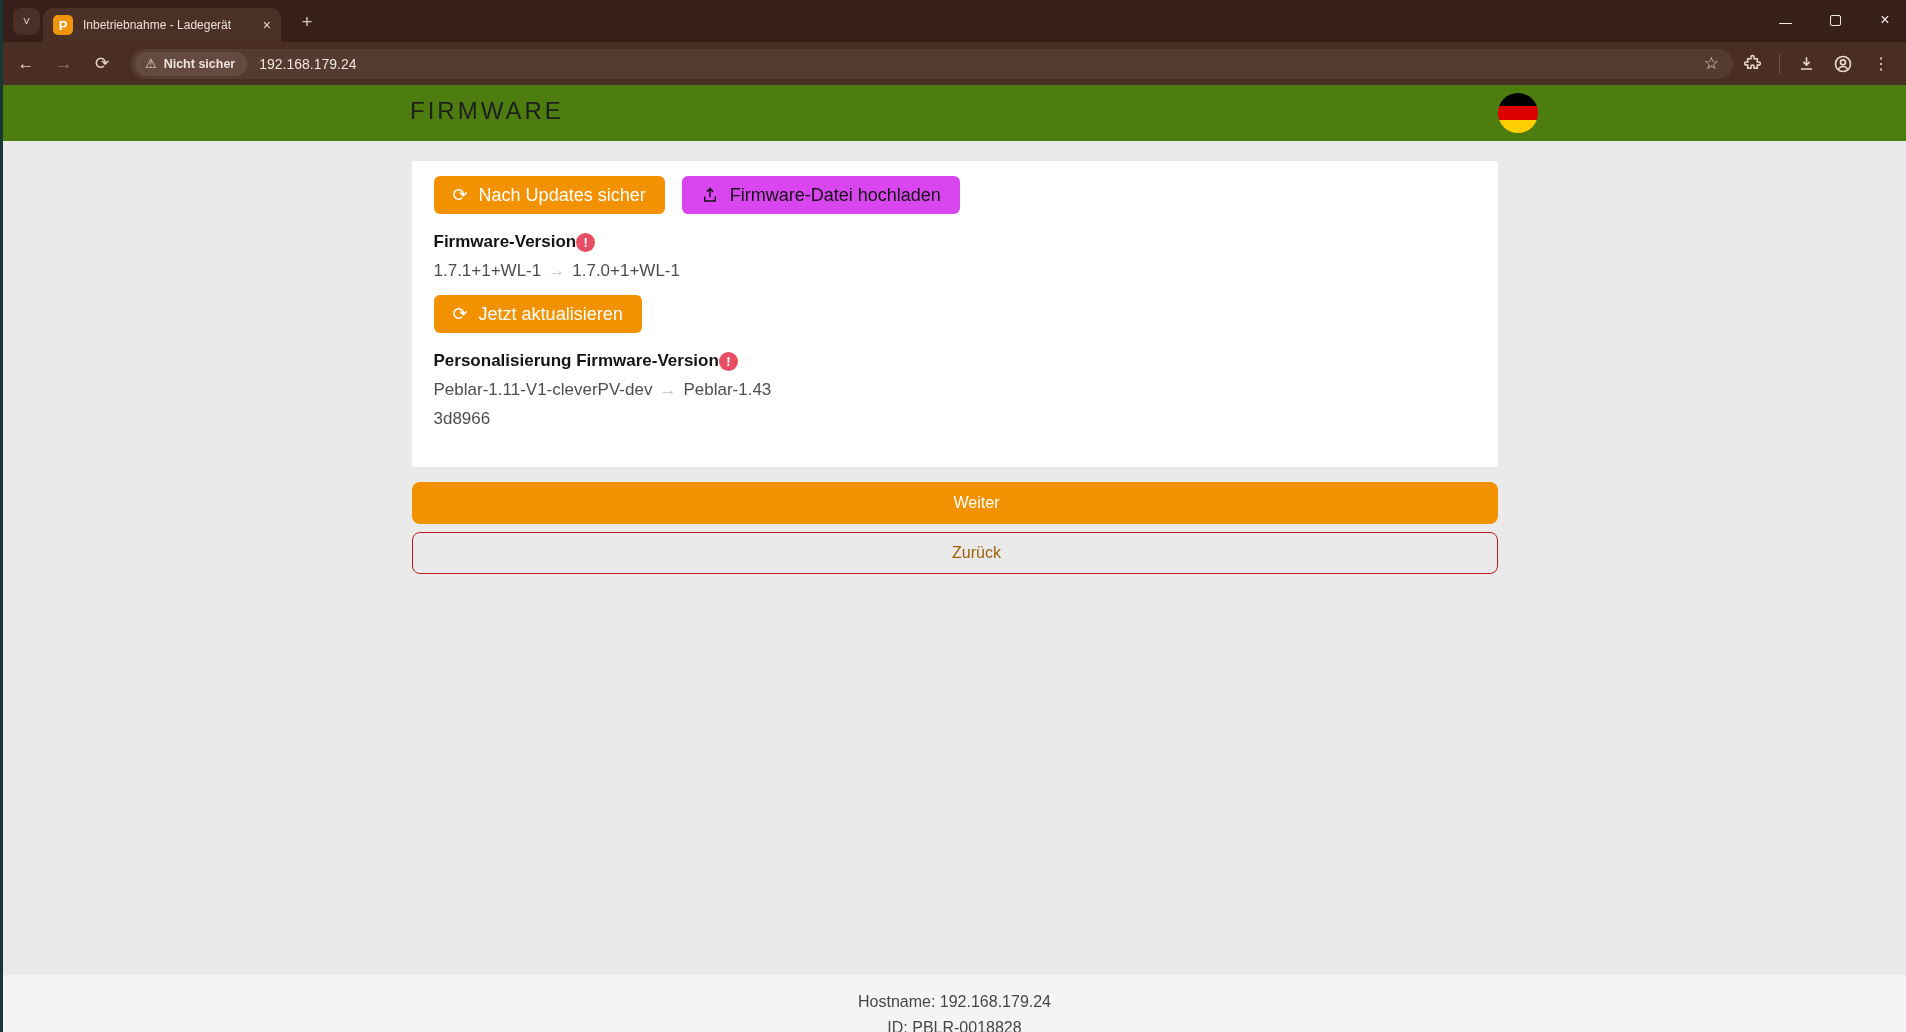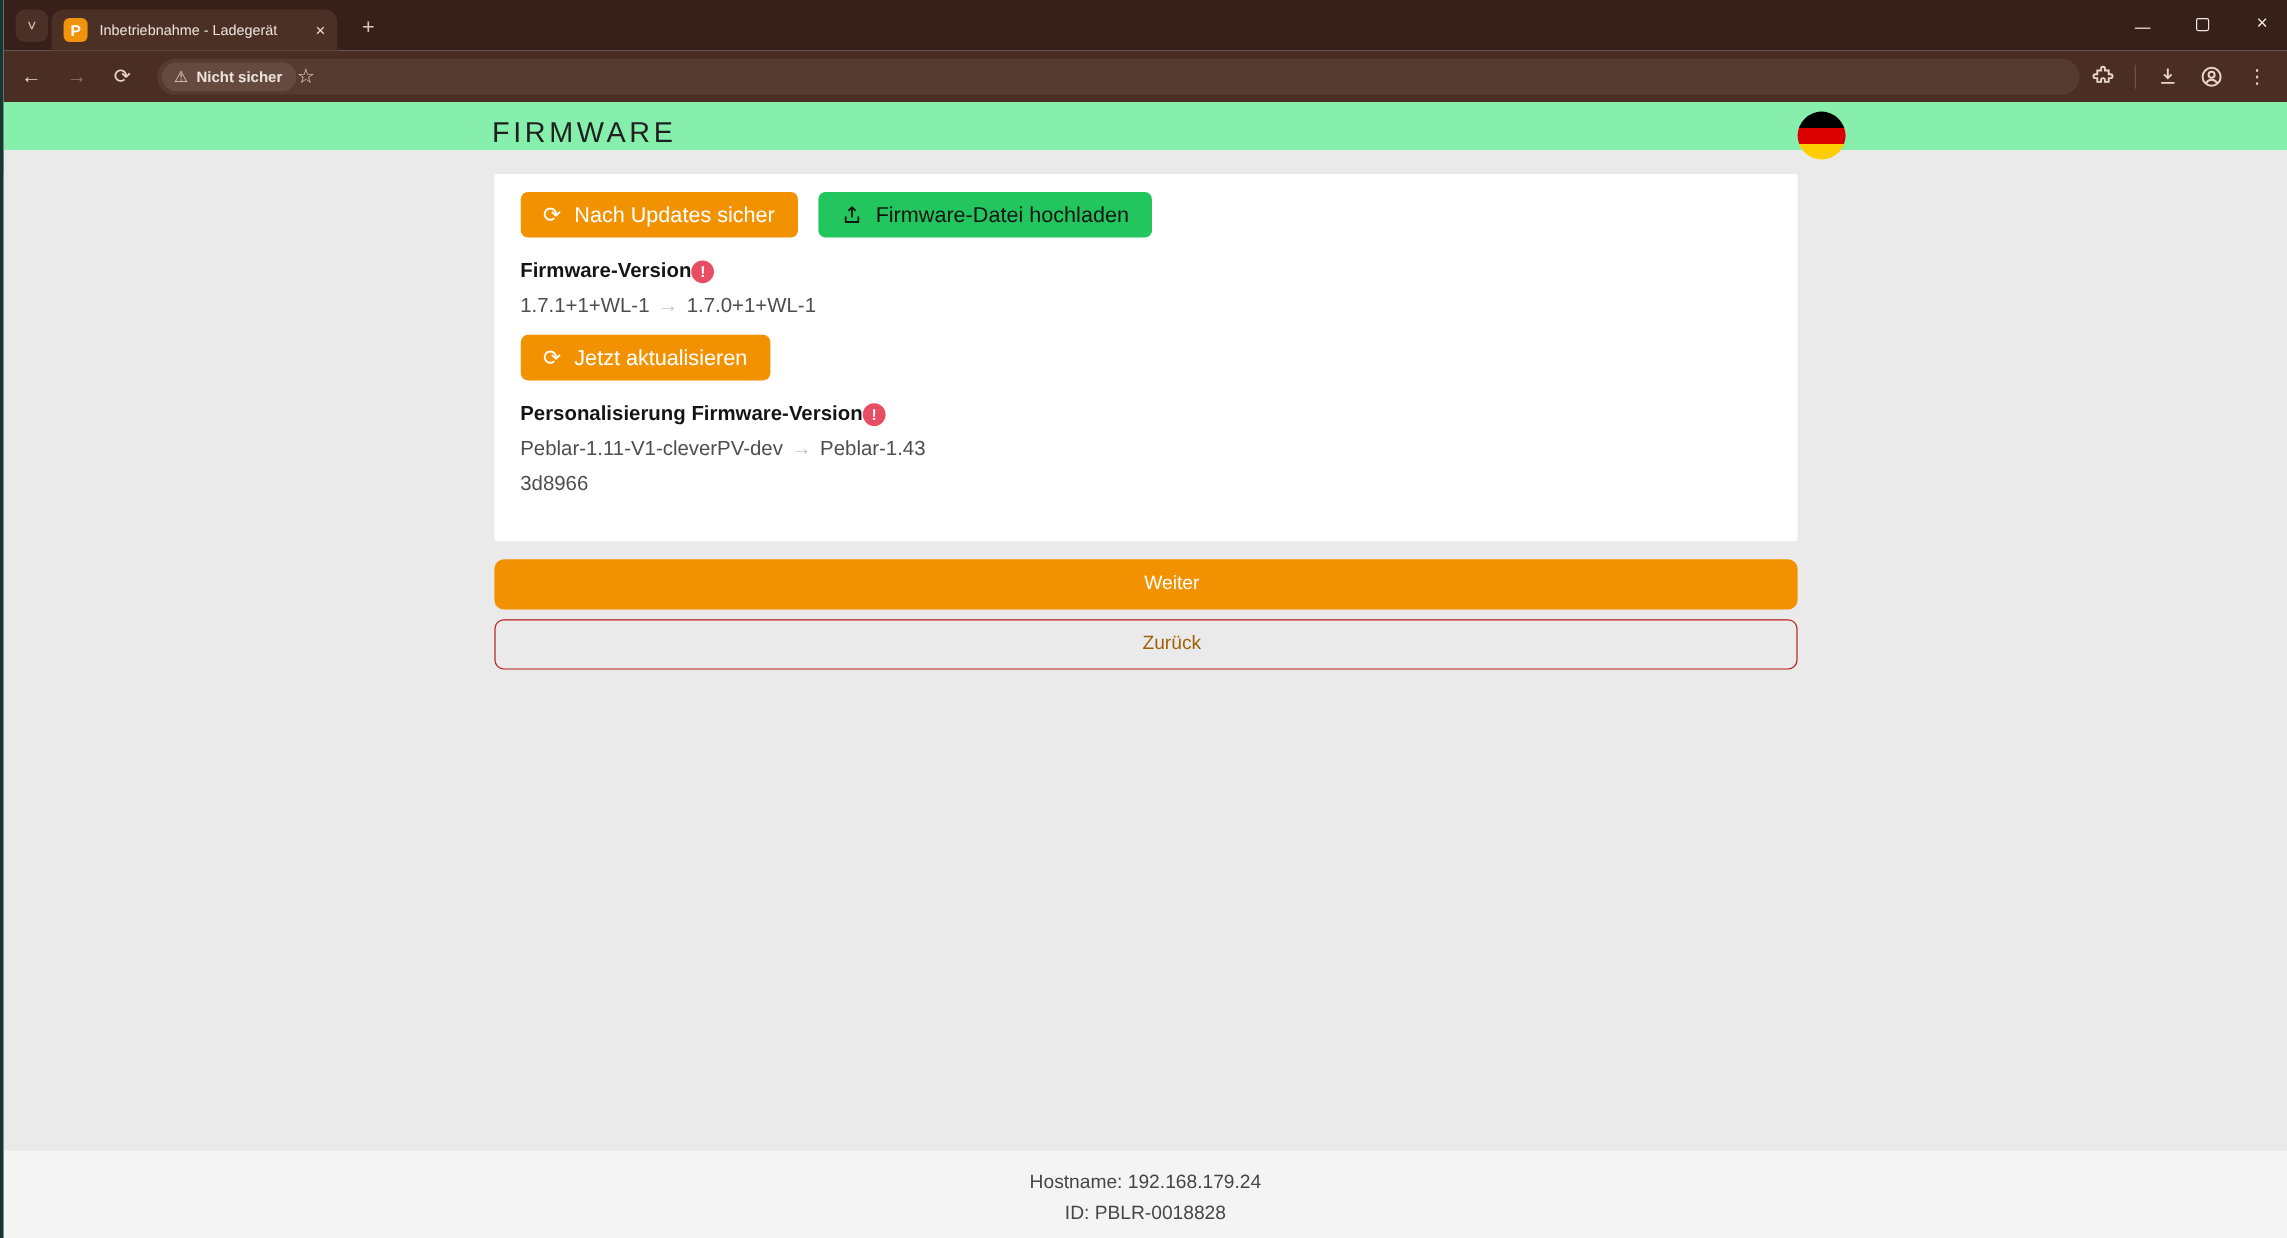--- a/index.html
+++ b/index.html
@@ -72,21 +72,21 @@
   .chip-warn { font-size:13px; font-weight:normal; color:#e9d6cb; }
   .url-text { color:#efe5df; font-size:14px; margin-left:12px; flex:1 1 auto; }
   .star { color:#e9d6cb; font-size:17px; margin-right:8px; cursor:pointer; }
   .tool-icons { display:flex; align-items:center; gap:17px; flex:0 0 auto; }
   .tool-icons svg { display:block; cursor:pointer; }
   .sep { width:1px; height:20px; background:#6d5348; }
   .dots { color:#e9d6cb; font-size:16px; letter-spacing:0; cursor:pointer; padding:0 3px; }
 
   
   .page-header {
-    height:40px; background:#86efac; position:relative;
+    height:56px; background:#4d7c0f; position:relative;
   }
   .page-title {
     position:absolute; left:407px; top:0; line-height:52px;
     font-size:24px; letter-spacing:3px; color:#1f1f1f; font-weight:500;
   }
   .flag {
     position:absolute; right:368px; top:8px; width:40px; height:40px;
     border-radius:50%; cursor:pointer;
     background:linear-gradient(to bottom, #000 0 33.3%, #dd0000 33.3% 66.6%, #ffce00 66.6% 100%);
   }
@@ -99,21 +99,21 @@
     border-radius:2px; height:306px;
   }
   .btn-row { display:flex; gap:17px; }
   .btn {
     display:inline-flex; align-items:center; justify-content:center; gap:11px;
     height:38px; padding:0 19px; border-radius:6px; font-size:18px;
     cursor:pointer; border:none; font-family:"Liberation Sans", sans-serif;
     white-space:nowrap;
   }
   .btn-orange { background:#f39200; color:#ffffff; }
-  .btn-gray   { background:#22c55e; color:#141414; }
+  .btn-gray   { background:#d946ef; color:#141414; }
   .btn .ricon { font-size:18px; line-height:1; }
 
   .field-label {
     margin-top:18px; font-size:17px; font-weight:bold; color:#141414;
     display:flex; align-items:center; gap:0;
   }
   .badge {
     width:19px; height:19px; border-radius:50%; background:#e84e63;
     color:#fff; font-size:13px; font-weight:bold; display:inline-flex;
     align-items:center; justify-content:center;
@@ -162,20 +162,21 @@
 
 <div class="toolbar">
   <div class="nav-btn">←</div>
   <div class="nav-btn disabled">→</div>
   <div class="nav-btn">⟳</div>
   <div class="urlbar">
     <div class="secure-chip">
       <span class="chip-warn">⚠</span>
       <span>Nicht sicher</span>
     </div>
+    <div class="url-text">192.168.179.24</div>
     <div class="star">☆</div>
   </div>
   <div class="tool-icons">
     <span>
       <svg width="19" height="19" viewBox="0 0 24 24" fill="none" stroke="#e9d6cb" stroke-width="2">
         <path d="M10 4a2 2 0 1 1 4 0v2h4v4h2a2 2 0 1 1 0 4h-2v4h-4v-2a2 2 0 1 0-4 0v2H6v-4H4a2 2 0 1 1 0-4h2V6h4z"></path>
       </svg>
     </span>
     <span class="sep"></span>
     <span>

